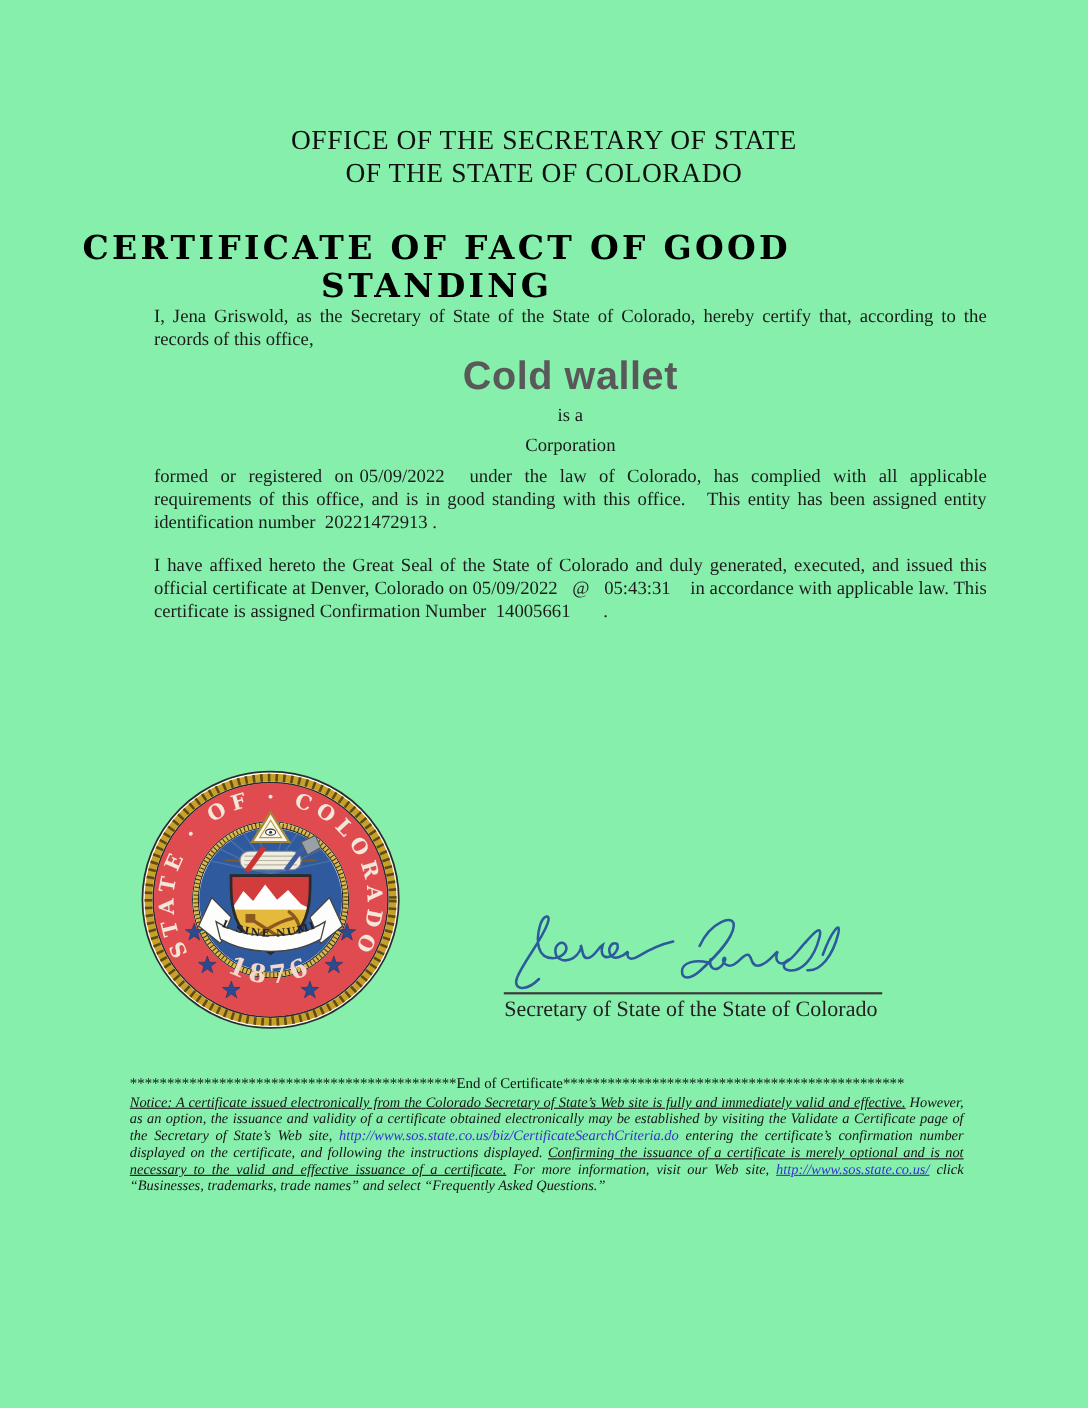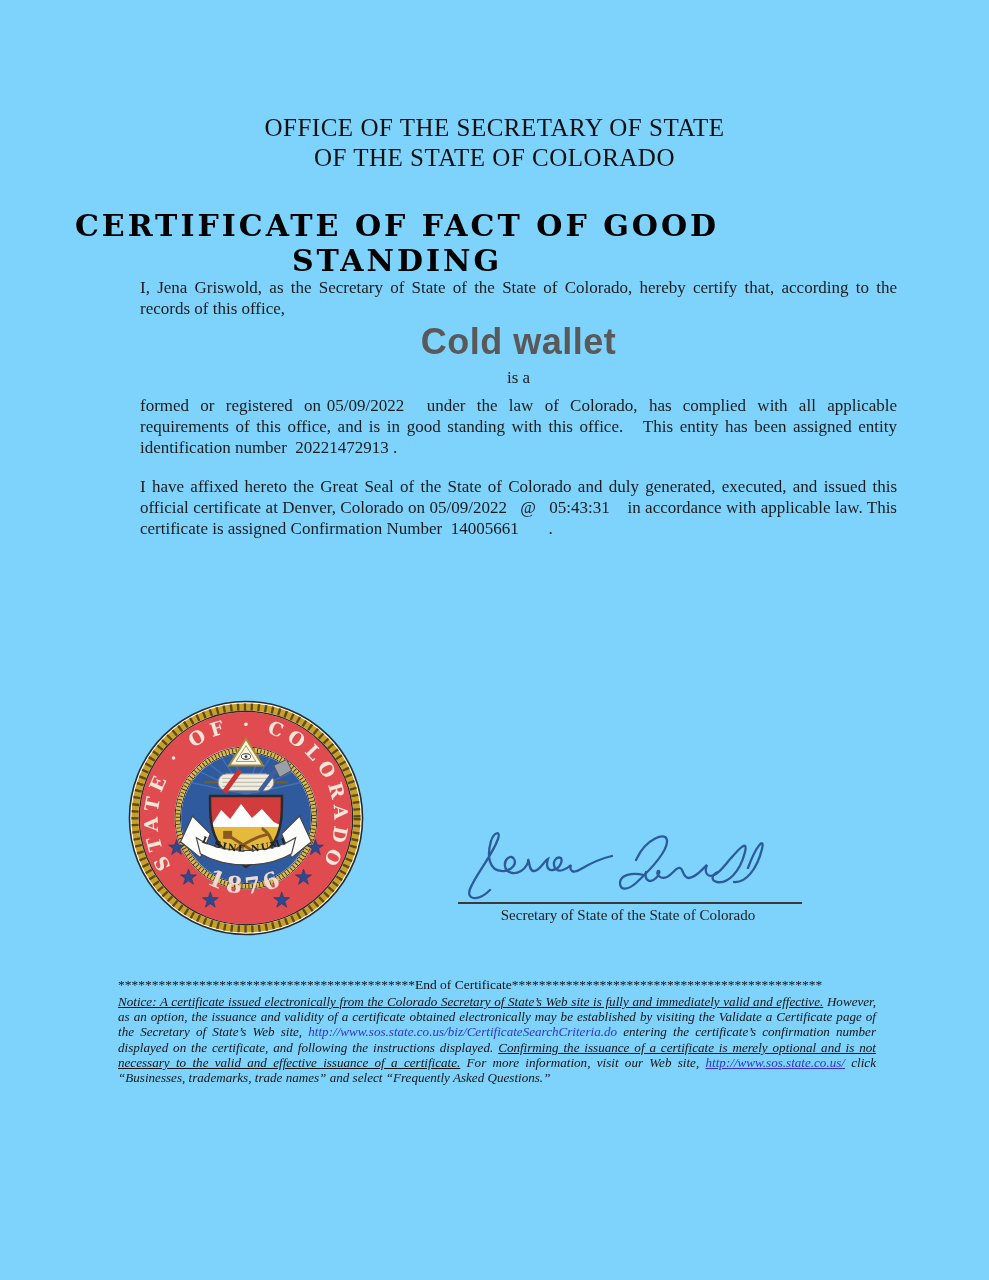--- a/index.html
+++ b/index.html
@@ -1,17 +1,17 @@
 <!DOCTYPE html>
 <html><head>
 <meta charset="utf-8">
 <style>
   html,body{margin:0;padding:0;background:#ffffff;}
   .page{
-    position:relative;width:989px;height:1280px;background:#7dd3fc;
+    position:relative;width:989px;height:1280px;background:#86efac;
     font-family:"Liberation Serif", serif;color:#1c1c1c;overflow:hidden;
   }
   .header{position:absolute;top:113px;left:0;width:989px;text-align:center;}
   .header .hline{font-size:25px;line-height:30px;letter-spacing:0.5px;color:#111;}
   .cert-title{
     position:absolute;top:208px;left:0;width:794px;text-align:center;
     font-size:30px;font-weight:700;letter-spacing:3px;color:#000;
     font-family:"DejaVu Serif", serif;
   }
   .content{position:absolute;left:120px;top:277px;width:757px;margin-left:20px;}
@@ -25,21 +25,21 @@
   }
   .center-line{margin-top:4px;text-align:center;font-size:17px;line-height:21px;}
   .center-line2{margin-top:6px;text-align:center;font-size:17px;line-height:21px;}
   .p-formed{margin-top:7px !important;}
   .p-gap{margin-top:18px !important;}
   .seal-wrap{position:absolute;left:127px;top:699px;width:238px;height:238px;}
   .sig-svg{position:absolute;left:460px;top:826px;width:340px;height:78px;}
   .sig-line{position:absolute;left:458px;top:902px;width:344px;border-top:2px solid #3a3a3a;height:0;}
   .sig-caption{
     position:absolute;left:448px;top:907px;width:360px;text-align:center;
-    font-size:15px;color:#222;
+    font-size:20px;color:#222;
   }
   .footer{position:absolute;left:118px;top:977px;width:758px;}
   .end-line{font-size:13.5px;line-height:16px;color:#111;white-space:nowrap;}
   .notice{
     margin-top:1px;font-size:13.1px;line-height:15.2px;font-style:italic;
     text-align:justify;color:#141414;
   }
   .notice .u{text-decoration:underline;}
   .notice a, .notice .lnk{color:#3333cc;text-decoration:none;font-style:italic;}
   .notice .lnk-u{color:#3333cc;text-decoration:underline;font-style:italic;}
@@ -53,20 +53,21 @@
     <div class="hline">OFFICE OF THE SECRETARY OF STATE</div>
     <div class="hline">OF THE STATE OF COLORADO</div>
   </div>
 
   <div class="cert-title">CERTIFICATE OF FACT OF GOOD STANDING</div>
 
   <div class="content">
     <p>I, Jena Griswold, as the Secretary of State of the State of Colorado, hereby certify that, according to the records of this office,</p>
     <div class="entity-name">Cold wallet</div>
     <div class="center-line">is a</div>
+    <div class="center-line2">Corporation</div>
     <p class="p-formed">formed  or  registered  on 05/09/2022    under  the  law  of  Colorado,  has  complied  with  all  applicable requirements of this office, and is in good standing with this office.   This entity has been assigned entity identification number  20221472913 .</p>
     <p class="p-gap">I have affixed hereto the Great Seal of the State of Colorado and duly generated, executed, and issued this official certificate at Denver, Colorado on 05/09/2022   @   05:43:31    in accordance with applicable law. This certificate is assigned Confirmation Number  14005661       .</p>
   </div>
 
   <div class="seal-wrap">
     <svg width="238" height="238" viewBox="0 0 240 240">
       <defs>
         <clipPath id="shieldClip">
           <path d="M84,98 L156,98 C156,112 157,132 146,147 C138,158 127,164 120,169 C113,164 102,158 94,147 C83,132 84,112 84,98 Z"></path>
         </clipPath>

